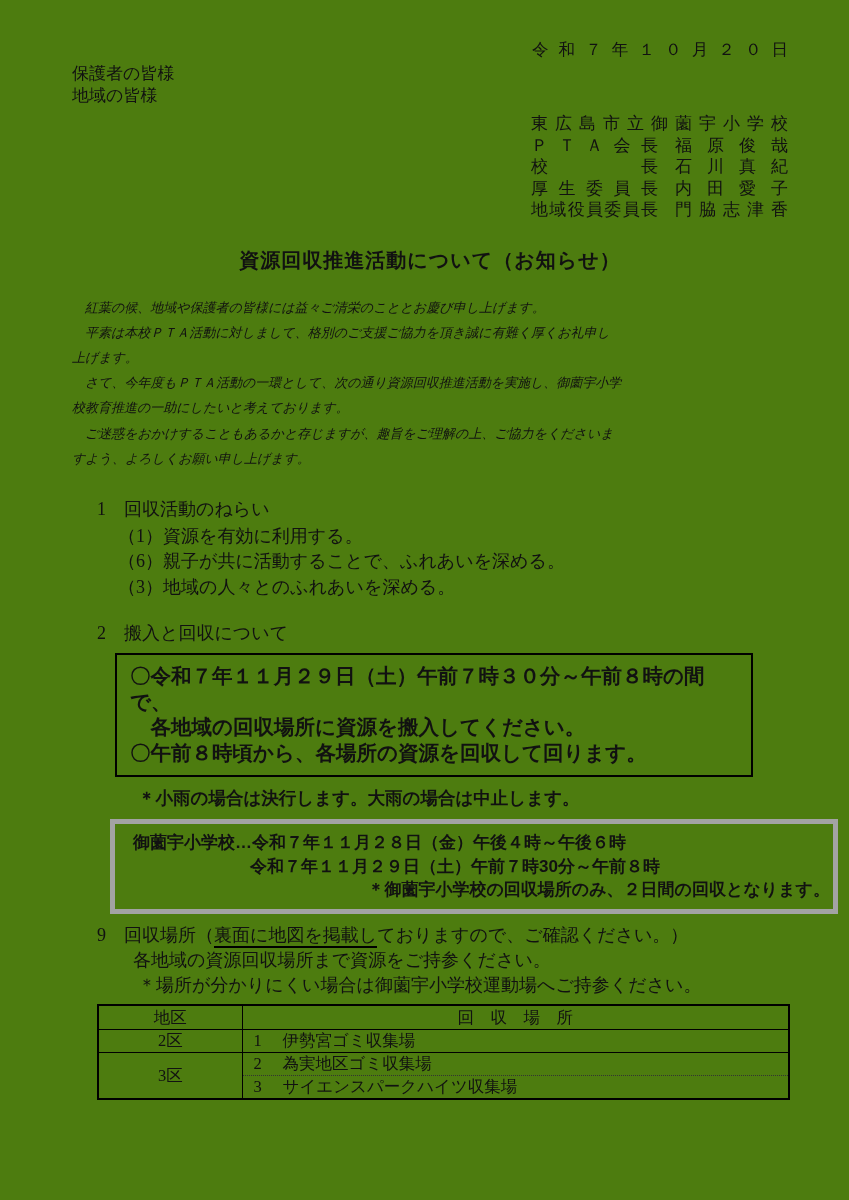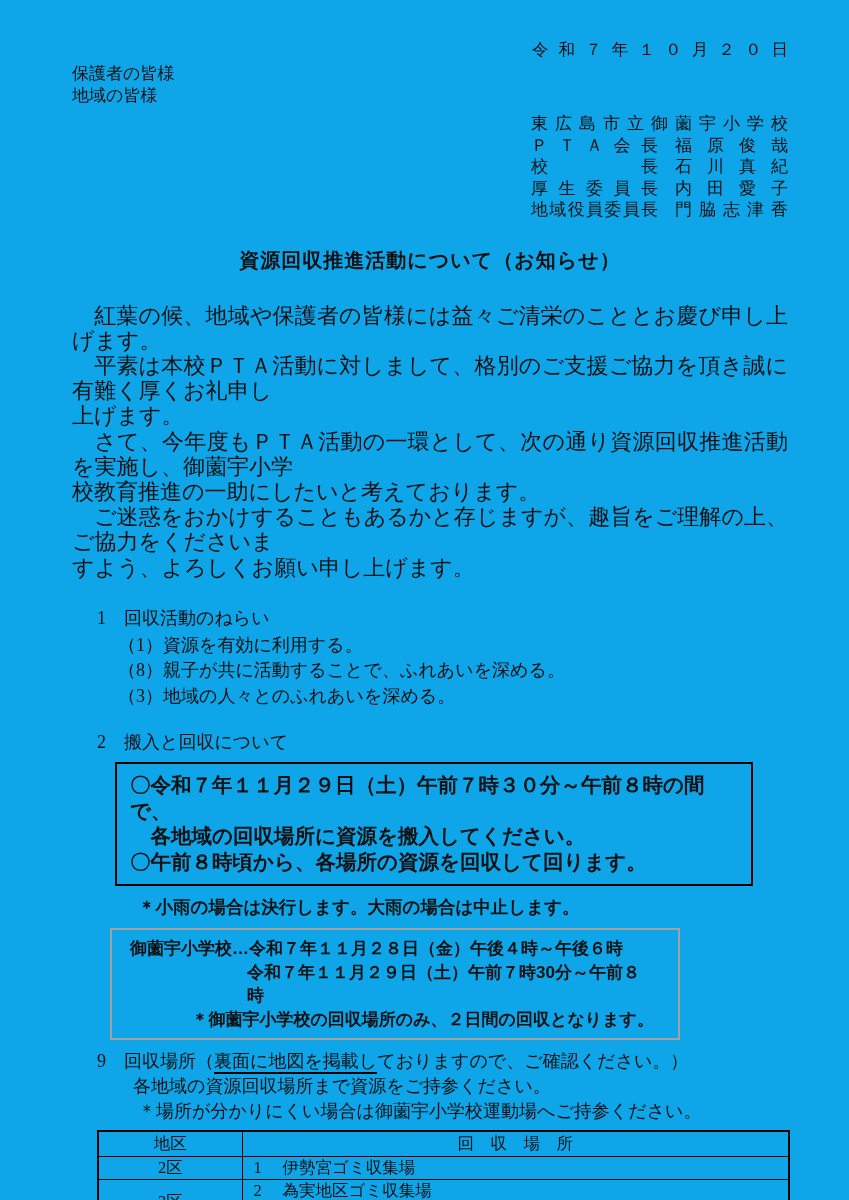--- a/index.html
+++ b/index.html
@@ -1,21 +1,21 @@
 <!DOCTYPE html>
 <html><head>
 <meta charset="utf-8">
 <style>
   * { margin: 0; padding: 0; box-sizing: border-box; }
   html, body { background: #e8e8e8; }
   .page {
     position: relative;
     width: 849px; height: 1200px;
     margin: 0 auto;
-    background: #0ea5e9;
+    background: #4d7c0f;
     color: #111;
     font-family: "Liberation Serif", "DejaVu Serif", serif;
     padding: 40px 61px 0 72px;
     overflow: hidden;
   }
   
   .date-row { text-align: right; }
   .date {
     display: inline-block; width: 256px;
     font-size: 16.5px; line-height: 20px;
@@ -32,21 +32,21 @@
   .signer-role { width: 127px; text-align: justify; text-align-last: justify; }
   .signer-name { width: 113px; text-align: justify; text-align-last: justify; }
   
   .doc-title {
     margin-top: 26px;
     text-align: center;
     font-size: 20px; font-weight: bold;
     letter-spacing: 1px;
   }
   
-  .body-block { margin-top: 29px; width: 716px; font-size: 22px; line-height: 25.2px; }
+  .body-block { margin-top: 21px; width: 716px; font-size: 13px; line-height: 25.2px; font-style: italic; }
   .body-para { white-space: pre-line; text-align: justify; }
   
   .sec-heading { font-size: 18px; line-height: 25px; margin-left: 25px; }
   .sec1 { margin-top: 26px; }
   .sec1-items { margin-left: 46px; font-size: 18px; line-height: 25.5px; margin-top: 2px; }
   .sec2 { margin-top: 21px; }
   
   .box1 {
     margin: 7px 0 0 43px;
     width: 638px;
@@ -65,23 +65,23 @@
     font-size: 17.5px; line-height: 25px;
   }
   .dashed-underline {
     font-weight: 800;
     border-bottom: 2px dashed #000;
     padding-bottom: 0px;
   }
   
   .box2 {
     margin: 8px 0 0 38px;
-    width: 570px;
-    border: 2px solid #a3a3a3;
-    padding: 7px 22px 7px 18px;
+    width: 728px;
+    border: 5px solid #a3a3a3;
+    padding: 7px 1px 7px 18px;
     font-family: "Liberation Sans", "DejaVu Sans", sans-serif;
     font-weight: 700;
     font-size: 17px; line-height: 23.5px;
   }
   .box2-line2 { padding-left: 117px; }
   .box2-line3 { text-align: right; padding-right: 2px; }
   
   .sec3 { margin-top: 9px; }
   .solid-underline { border-bottom: 2.5px solid #000; padding-bottom: 1px; }
   .sec3-line1 { margin-left: 61px; font-size: 18px; line-height: 25px; }
@@ -149,21 +149,21 @@
     <div class="body-para">　さて、今年度もＰＴＡ活動の一環として、次の通り資源回収推進活動を実施し、御薗宇小学
 校教育推進の一助にしたいと考えております。</div>
     <div class="body-para">　ご迷惑をおかけすることもあるかと存じますが、趣旨をご理解の上、ご協力をくださいま
 すよう、よろしくお願い申し上げます。</div>
   </div>
 
   <div class="sec1">
     <div class="sec-heading">1　回収活動のねらい</div>
     <div class="sec1-items">
       <div>（1）資源を有効に利用する。</div>
-      <div>（8）親子が共に活動することで、ふれあいを深める。</div>
+      <div>（6）親子が共に活動することで、ふれあいを深める。</div>
       <div>（3）地域の人々とのふれあいを深める。</div>
     </div>
   </div>
 
   <div class="sec2">
     <div class="sec-heading">2　搬入と回収について</div>
 
     <div class="box1">〇令和７年１１月２９日（土）午前７時３０分～午前８時の間で、
 　各地域の回収場所に資源を搬入してください。
 〇午前８時頃から、各場所の資源を回収して回ります。</div>

